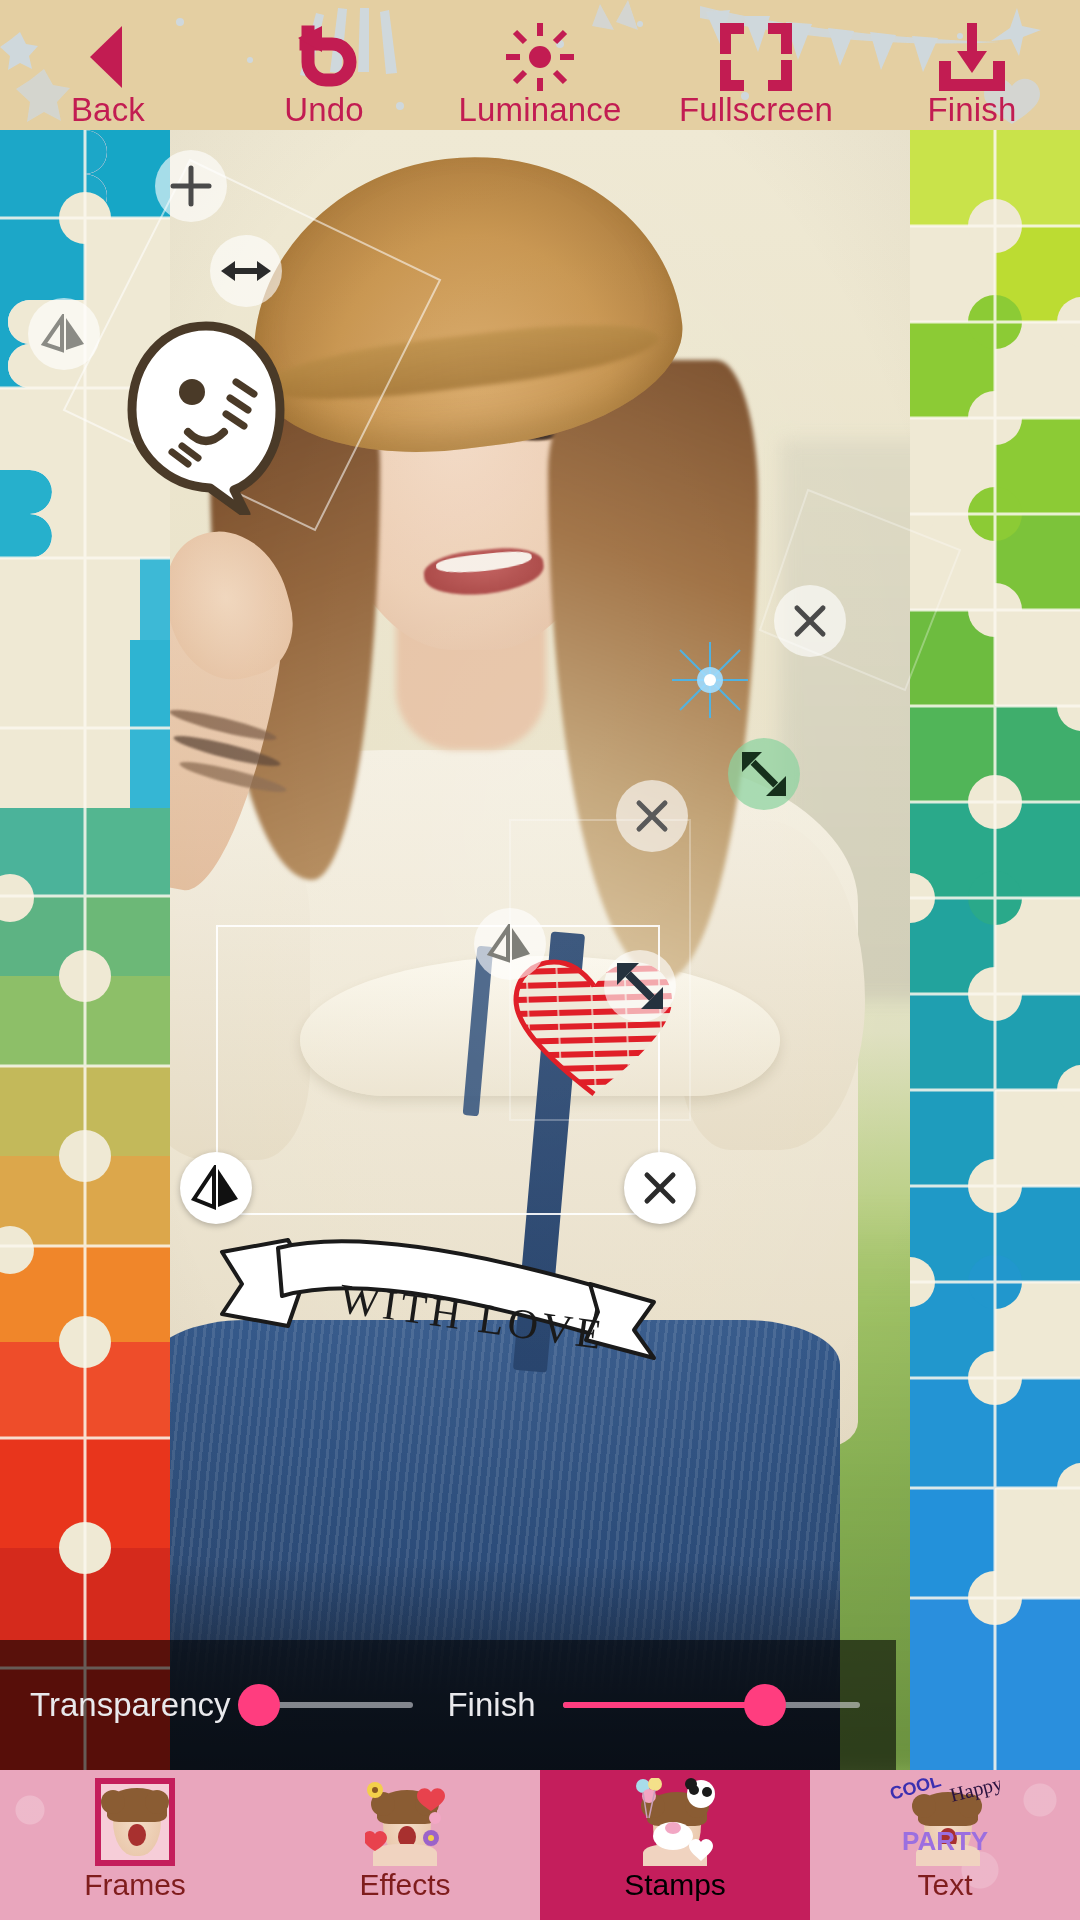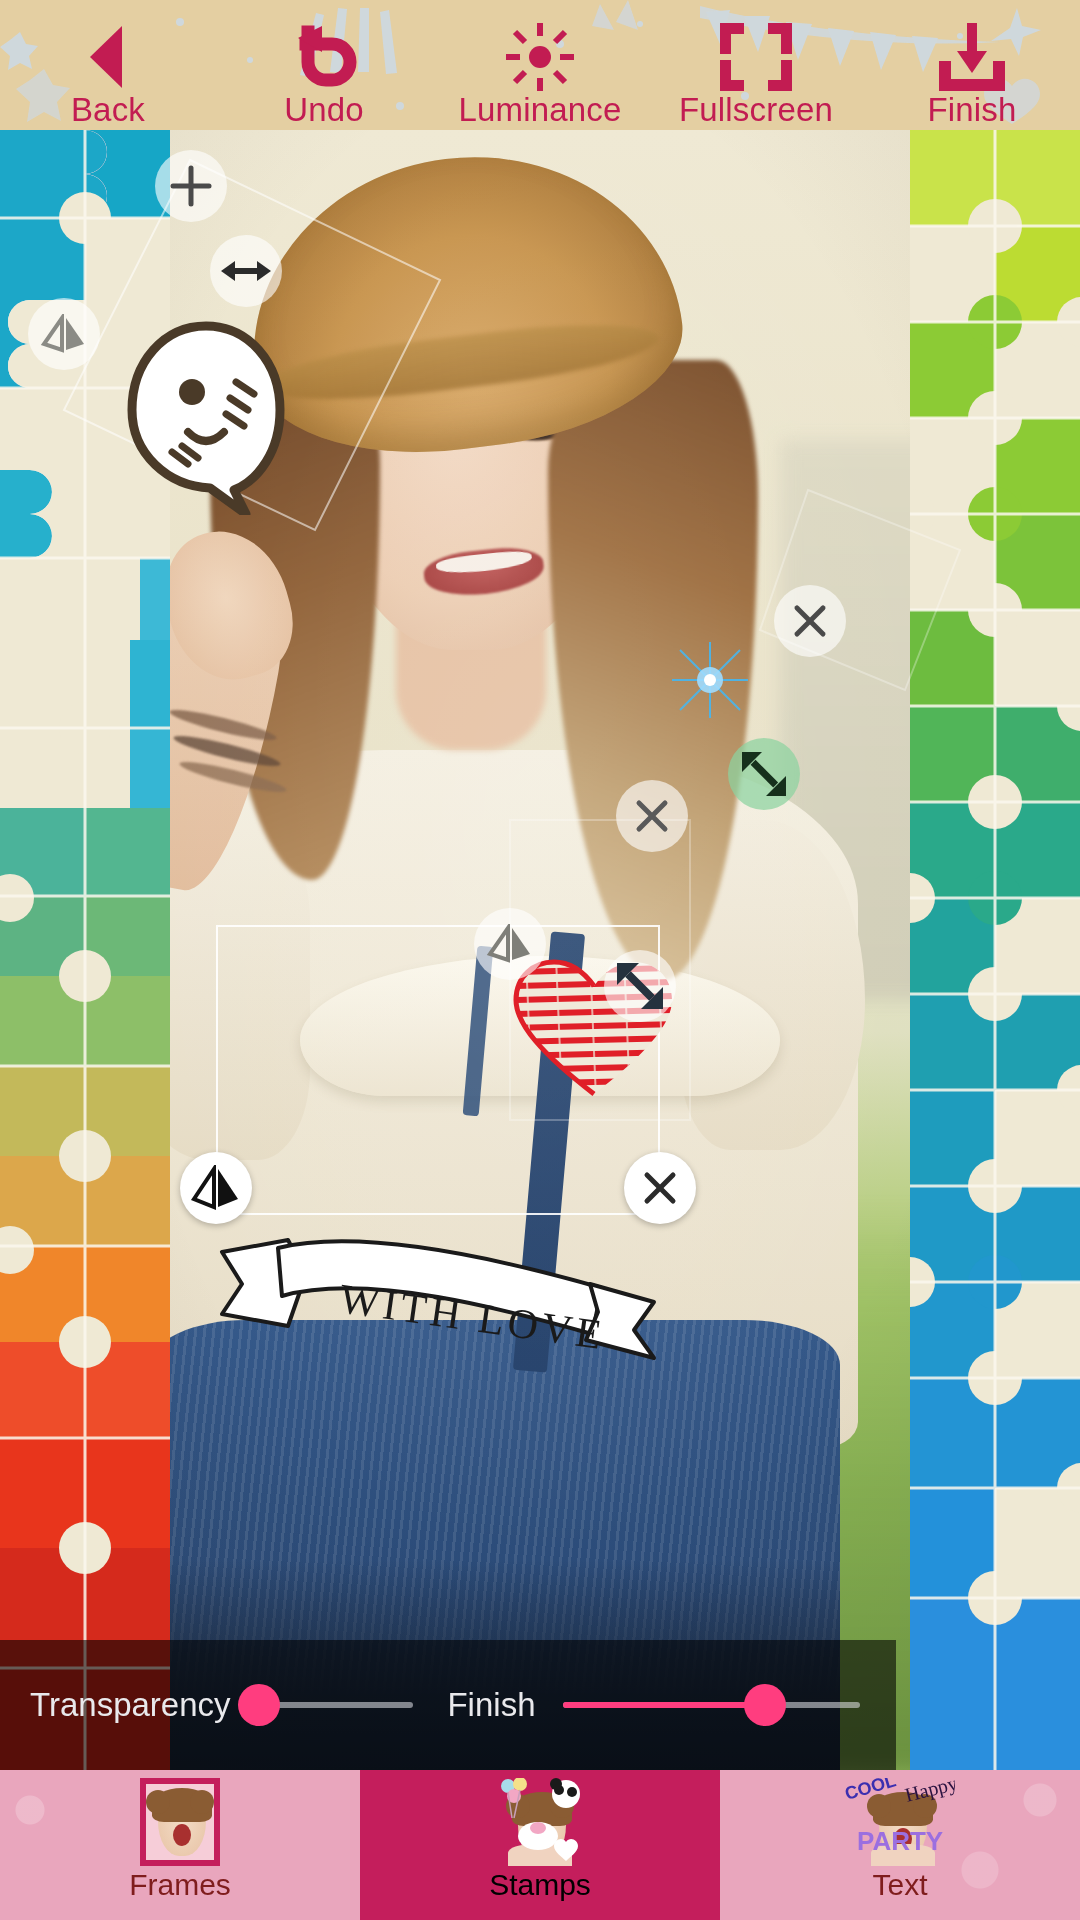--- a/index.html
+++ b/index.html
@@ -804,20 +804,40 @@
         <div class="mini-hair" style="left:12px;top:10px"></div>
         <div class="mini-bun-l" style="left:6px;top:12px"></div>
         <div class="mini-bun-r" style="right:6px;top:12px"></div>
         <div class="mini-mouth" style="left:33px;top:46px"></div>
       </div>
       <div class="nav-label">Frames</div>
     </div>
 
 
 
+    <div class="nav-item">
+      <div class="nav-thumb">
+        <div class="mini-face" style="left:18px;top:20px"></div>
+        <div class="mini-hair" style="left:12px;top:12px"></div>
+        <div class="mini-bun-l" style="left:6px;top:14px"></div>
+        <div class="mini-bun-r" style="right:6px;top:14px"></div>
+        <div class="mini-mouth" style="left:33px;top:48px"></div>
+        <div class="mini-body"></div>
+        <svg style="position:absolute;inset:0" width="80" height="88" viewBox="0 0 80 88">
+          <path d="M66 14 c5 -7 14 -3 14 4 c0 6 -8 11 -14 15 c-6 -4 -14 -9 -14 -15 c0 -7 9 -11 14 -4 z" fill="#e8424d"></path>
+          <path d="M10 56 c4 -6 12 -2 12 4 c0 5 -7 10 -12 13 c-5 -3 -12 -8 -12 -13 c0 -6 8 -10 12 -4 z" fill="#e8424d"></path>
+          <circle cx="10" cy="12" r="8" fill="#f3d04a"></circle>
+            <circle cx="10" cy="12" r="3" fill="#8a5a22"></circle>
+          <circle cx="66" cy="60" r="8" fill="#9b63c9"></circle>
+            <circle cx="66" cy="60" r="3" fill="#f3d04a"></circle>
+          <circle cx="70" cy="40" r="6" fill="#f2a7c4"></circle>
+        </svg>
+      </div>
+      <div class="nav-label">Effects</div>
+    </div>
 
     <div class="nav-item active">
       <div class="nav-thumb">
         <div class="mini-face" style="left:18px;top:22px"></div>
         <div class="mini-hair" style="left:12px;top:14px"></div>
         <div class="mini-bun-l" style="left:6px;top:16px"></div>
         <div class="mini-bun-r" style="right:6px;top:16px"></div>
         <div class="mini-body"></div>
         <svg style="position:absolute;inset:0" width="80" height="88" viewBox="0 0 80 88">
           <ellipse cx="38" cy="58" rx="20" ry="14" fill="#ffffff"></ellipse>

